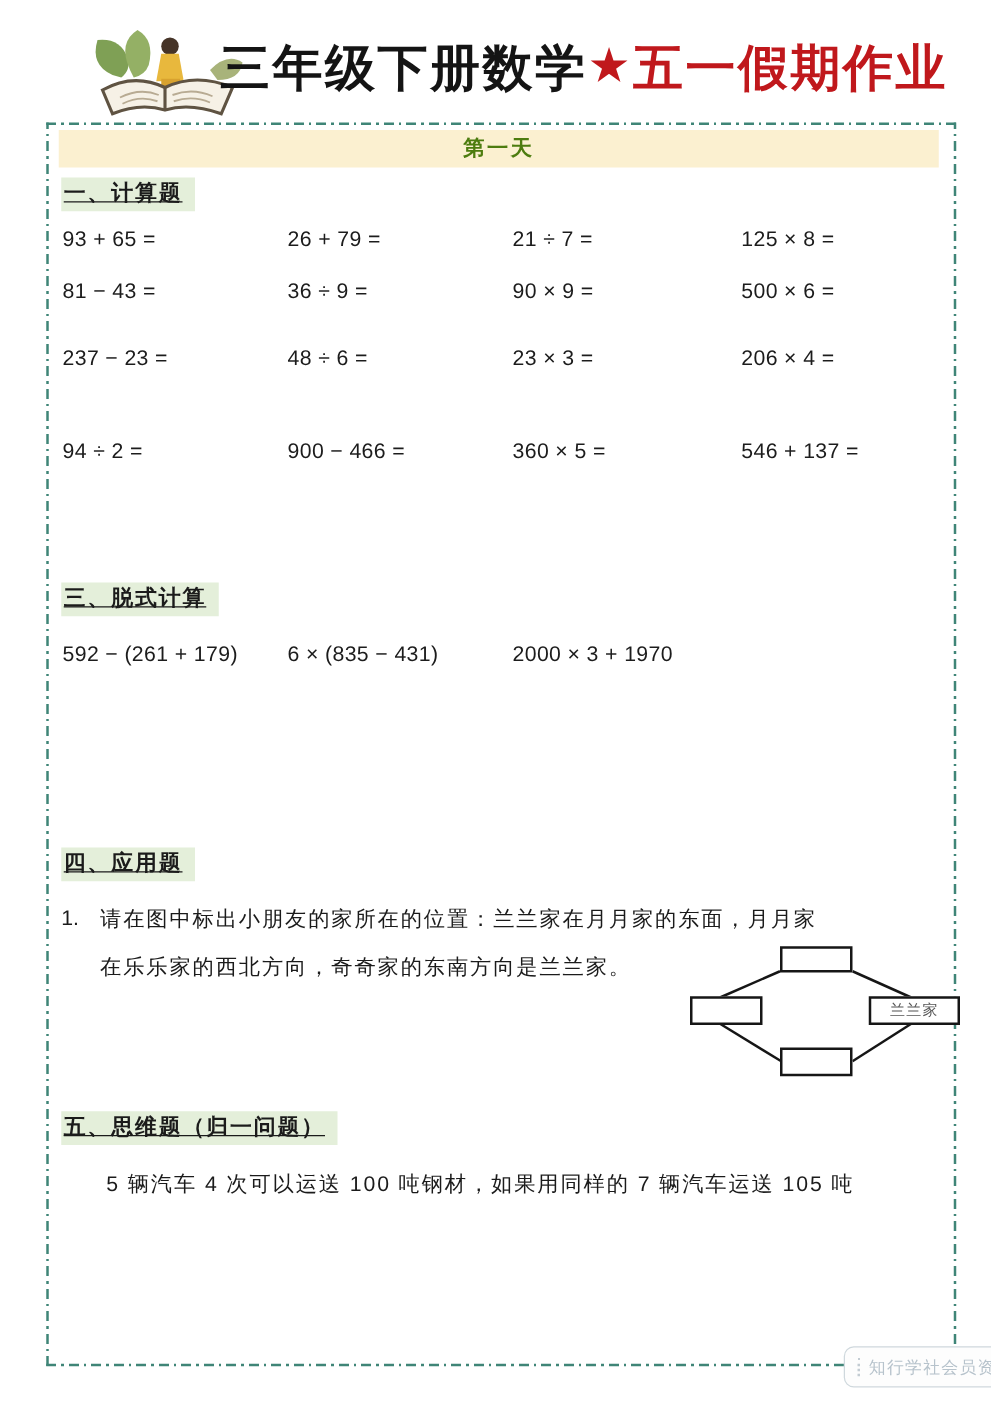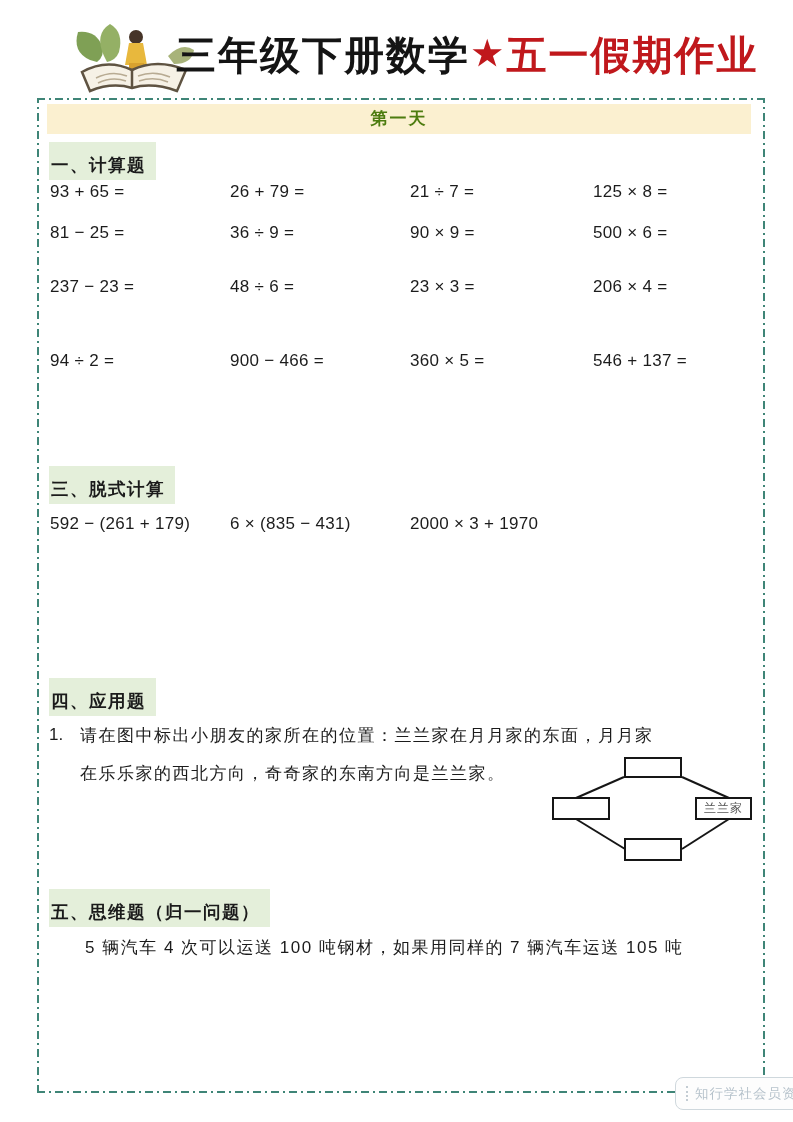--- a/index.html
+++ b/index.html
@@ -22,39 +22,39 @@
       repeating-linear-gradient(90deg,#3f8577 0 8px,transparent 8px 12px,#3f8577 12px 14px,transparent 14px 18px) left top/100% 2px no-repeat,
       repeating-linear-gradient(90deg,#3f8577 0 8px,transparent 8px 12px,#3f8577 12px 14px,transparent 14px 18px) left bottom/100% 2px no-repeat,
       repeating-linear-gradient(0deg,#3f8577 0 8px,transparent 8px 12px,#3f8577 12px 14px,transparent 14px 18px) left top/2px 100% no-repeat,
       repeating-linear-gradient(0deg,#3f8577 0 8px,transparent 8px 12px,#3f8577 12px 14px,transparent 14px 18px) right top/2px 100% no-repeat;}
 
   .banner{position:absolute;left:10px;right:14px;top:6px;height:30px;background:#fbf0d0;
           text-align:center;line-height:30px;font-size:17px;font-weight:bold;color:#4d7c0f;
           letter-spacing:2px;}
 
   .sec-heading{position:absolute;left:12px;display:inline-block;background:#e4efda;
-               padding:11px 10px 3px 2px;font-size:17.5px;font-weight:bold;color:#1b1b1b;
-               letter-spacing:1.5px;white-space:nowrap;}
+               padding:0 10px 3px 2px;font-size:17.5px;font-weight:bold;color:#1b1b1b;
+               letter-spacing:1.5px;white-space:nowrap;text-decoration:underline;}
 
   .prow{position:absolute;left:13px;right:4px;display:grid;
         grid-template-columns:180px 180px 183px 1fr;
         font-size:17px;color:#1c1c1c;white-space:nowrap;}
   .prow .cell{letter-spacing:0.3px;}
 
   .ptext{position:absolute;font-size:17px;color:#1b1b1b;letter-spacing:1.5px;white-space:nowrap;}
   .pnum{position:absolute;left:12px;font-size:17px;color:#1b1b1b;}
 
   
   .diagram{position:absolute;left:511px;top:650px;width:210px;height:120px;}
   .dlines{position:absolute;left:0;top:0;width:210px;height:120px;}
   .dbox{position:absolute;background:#fff;border:2px solid #161616;box-sizing:border-box;
         display:flex;align-items:center;justify-content:center;}
   .dbox-top{left:76px;top:9px;width:58px;height:21px;}
   .dbox-left{left:4px;top:49px;width:58px;height:23px;}
-  .dbox-right{left:147px;top:49px;width:57px;height:23px;font-size:12px;color:#555;letter-spacing:1px;justify-content:center;}
+  .dbox-right{left:147px;top:49px;width:73px;height:23px;font-size:12px;color:#555;letter-spacing:1px;justify-content:center;}
   .dbox-bottom{left:76px;top:90px;width:58px;height:23px;}
 
   
   .watermark{position:absolute;left:675px;top:1077px;width:150px;height:33px;
              border:1.5px solid #cfd8dd;border-radius:8px;background:#fdfdfd;
              display:flex;align-items:center;gap:7px;padding:0 10px;box-sizing:border-box;
              color:#b7c3cc;font-size:13.5px;letter-spacing:1px;white-space:nowrap;}
   .wm-icon{display:inline-block;width:0;height:15px;border-left:2px dotted #c3ccd3;}
 </style>
 </head>
@@ -84,21 +84,21 @@
     <div class="banner">第一天</div>
 
     <div class="sec-heading" style="top:44px">一、计算题</div>
     <div class="prow" style="top:84px">
       <span class="cell">93 + 65 =</span>
       <span class="cell">26 + 79 =</span>
       <span class="cell">21 ÷ 7 =</span>
       <span class="cell">125 × 8 =</span>
     </div>
     <div class="prow" style="top:125px">
-      <span class="cell">81 − 25 =</span>
+      <span class="cell">81 − 43 =</span>
       <span class="cell">36 ÷ 9 =</span>
       <span class="cell">90 × 9 =</span>
       <span class="cell">500 × 6 =</span>
     </div>
     <div class="prow" style="top:179px">
       <span class="cell">237 − 23 =</span>
       <span class="cell">48 ÷ 6 =</span>
       <span class="cell">23 × 3 =</span>
       <span class="cell">206 × 4 =</span>
     </div>

